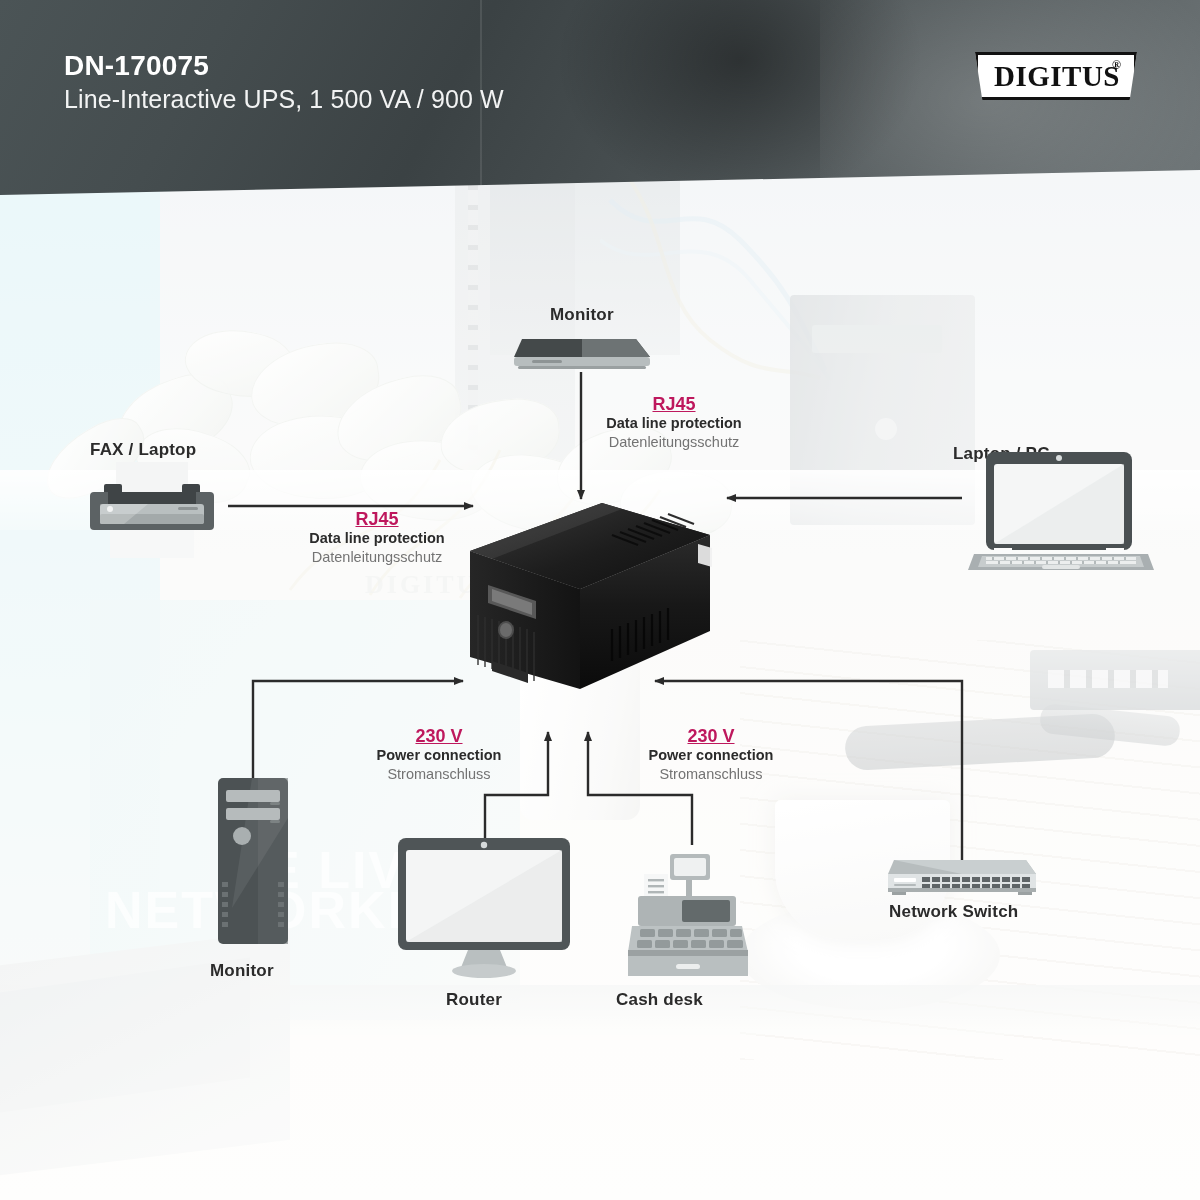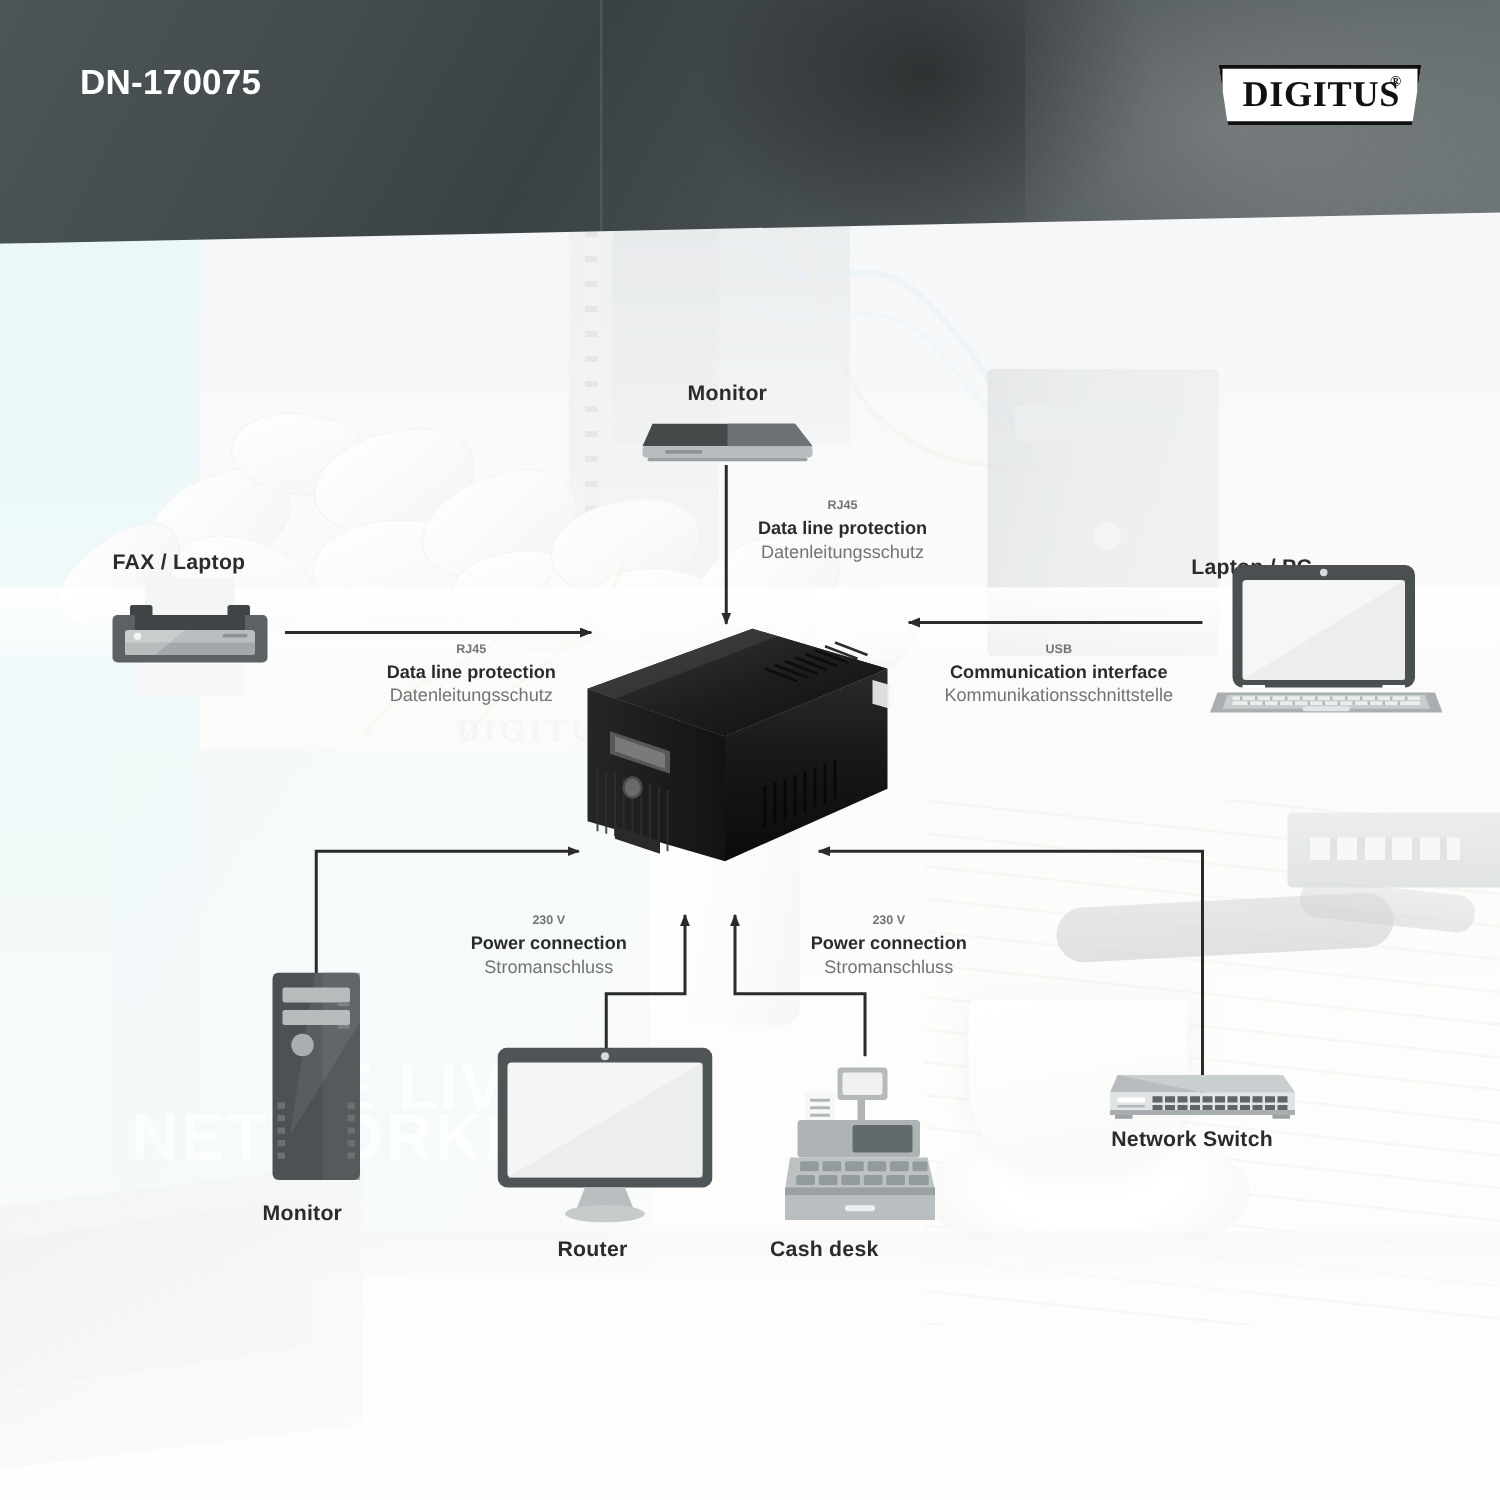--- a/index.html
+++ b/index.html
@@ -230,21 +230,21 @@
 
   
   .diagram { position:absolute; inset:0; }
 
   .node-label {
     position:absolute;
     color:#2b2b2b; font-weight:700; font-size:17px;
     white-space:nowrap; letter-spacing:.2px;
   }
   .ann { position:absolute; text-align:center; white-space:nowrap; }
-  .ann .l1 { color:#737373; font-weight:700; font-size:10px; line-height:19px; }
+  .ann .l1 { color:#be185d; font-weight:700; font-size:18px; line-height:19px;text-decoration:underline; }
   .ann .l2 { color:#2b2b2b; font-weight:700; font-size:14.5px; line-height:19px; }
   .ann .l3 { color:#737373; font-weight:400; font-size:14.5px; line-height:19px; }
 
   svg.wires { position:absolute; left:0; top:0; width:1200px; height:1200px; }
 
   
   .ups { position:absolute; left:462px; top:489px; width:250px; height:210px; }
 
   
   .icon-wrap { position:absolute; }
@@ -311,20 +311,21 @@
     <div class="bg-veil"></div>
   </div>
 
   <div class="header-band">
     <div class="dark-blob"></div>
     <div class="glow"></div>
     <div class="seam"></div>
   </div>
 
   <div class="hdr-sku">DN-170075</div>
+  <div class="hdr-sub">Line-Interactive UPS, 1 500 VA / 900 W</div>
 
   <div class="logo-box">
     <div class="logo-plate"></div>
     <div class="logo-text">DIGITUS</div>
     <div class="logo-reg">®</div>
   </div>
 
   <div class="diagram">
 
     <svg class="wires" viewBox="0 0 1200 1200">
@@ -428,25 +429,20 @@
           <rect x="102" y="111" width="2" height="3"></rect>
             <rect x="114" y="111" width="2" height="3"></rect>
           <rect x="126" y="111" width="2" height="3"></rect>
             <rect x="138" y="111" width="2" height="3"></rect>
           <rect x="150" y="111" width="2" height="3"></rect>
         </g>
         <rect x="74" y="115" width="38" height="4" rx="2" fill="#e3e6e6"></rect>
       </svg>
     </div>
 
-    <div class="ann" style="left:738px; top:510px; width:218px;">
-      <div class="l1">USB</div>
-      <div class="l2">Communication interface</div>
-      <div class="l3">Kommunikationsschnittstelle</div>
-    </div>
 
     <div class="ups">
       <svg viewBox="0 0 250 210" width="250" height="210">
 
         <path d="M8 62 L140 14 L248 46 L118 100 Z" fill="#1f1f1f"></path>
         <path d="M8 62 L140 14 L248 46 L118 100 Z" fill="url(#topg)"></path>
         <defs>
           <linearGradient id="topg" x1="0" y1="0" x2="1" y2="1">
             <stop offset="0%" stop-color="#3a3a3a"></stop>
             <stop offset="55%" stop-color="#1d1d1d"></stop>

